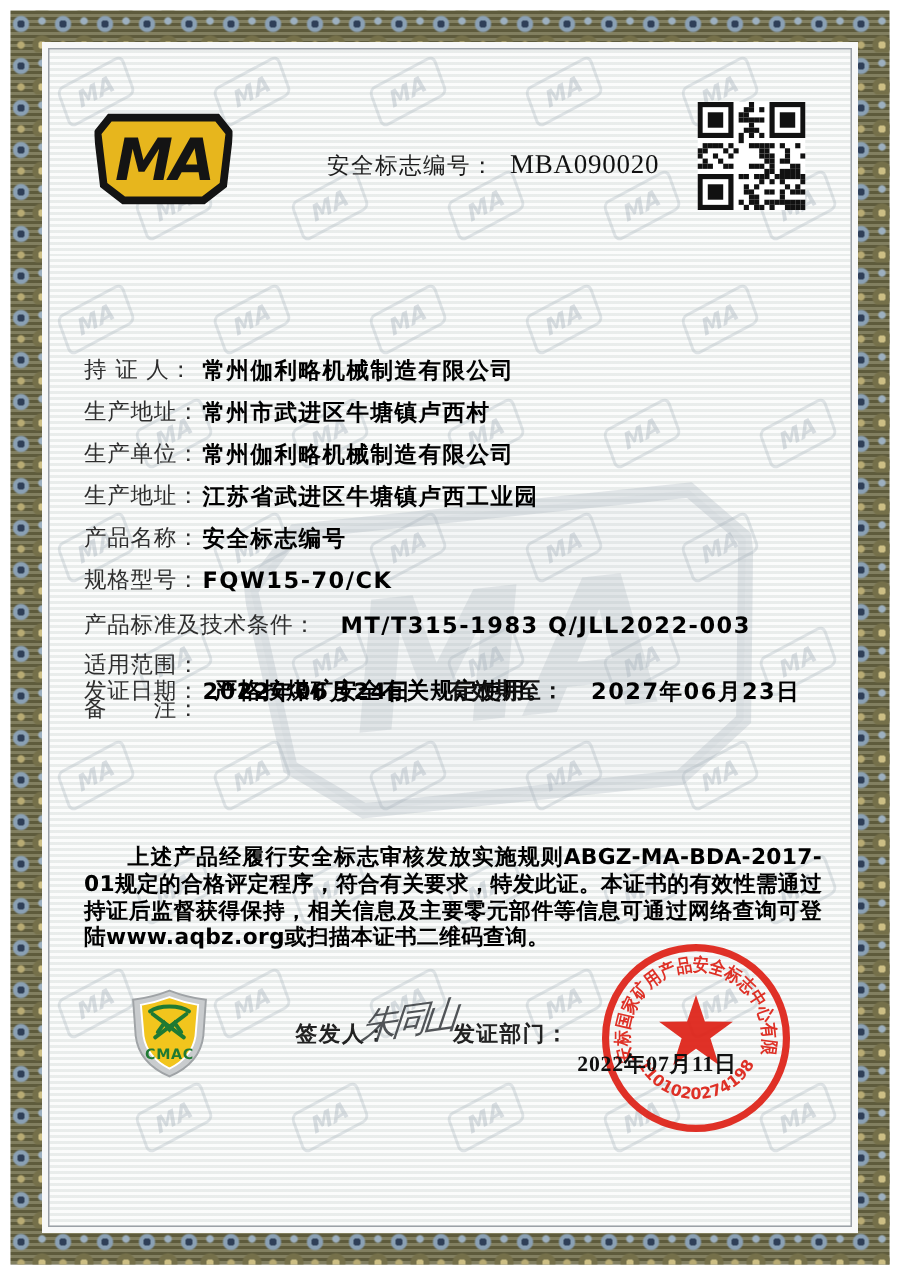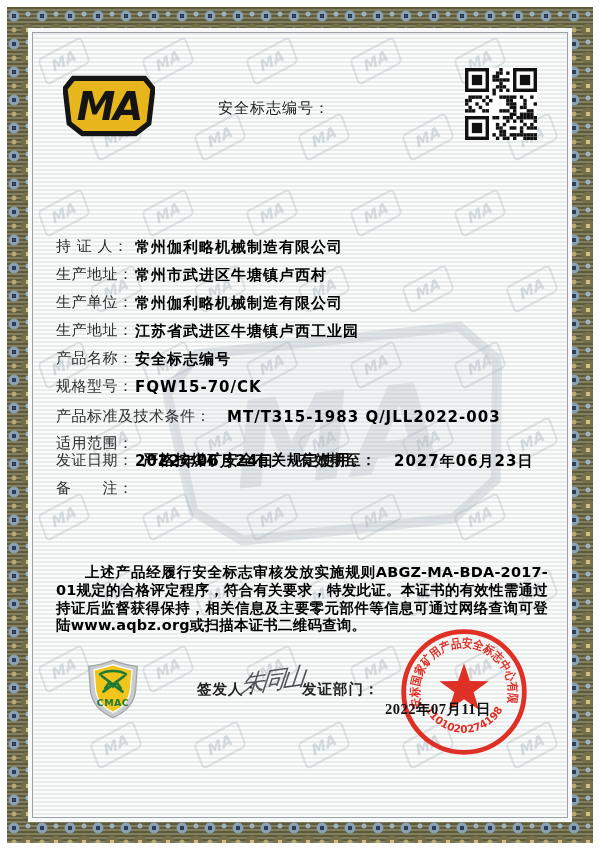--- a/index.html
+++ b/index.html
@@ -114,20 +114,21 @@
 
       <div class="content">
 
         <svg class="abs" style="left:30px;top:42px" width="92" height="62" viewBox="0 0 90 60">
           <polygon points="10,3 80,3 88,13 84,47 71,57 19,57 6,47 2,13" fill="#e7b61d" stroke="#141414" stroke-width="5"></polygon>
           <text x="45" y="44" text-anchor="middle" font-size="38" font-weight="900" font-style="italic" letter-spacing="-2" fill="#141414">MA</text>
         </svg>
 
         <div class="abs certno-row">
           <span class="certno-label">安全标志编号：</span>
+          <span class="certno-value">MBA090020</span>
         </div>
 
         <svg id="qr" class="abs" style="left:432px;top:35px" width="72" height="72" viewBox="0 0 21 21">
             <rect x="0" y="0" width="21" height="21" fill="#ffffff"></rect>
             <rect x="10" y="0" width="1" height="1" fill="#111"></rect>
             <rect x="9" y="1" width="1" height="1" fill="#111"></rect>
             <rect x="10" y="1" width="1" height="1" fill="#111"></rect>
             <rect x="12" y="1" width="1" height="1" fill="#111"></rect>
             <rect x="8" y="2" width="1" height="1" fill="#111"></rect>
             <rect x="9" y="2" width="1" height="1" fill="#111"></rect>
@@ -276,21 +277,21 @@
 
         <div class="abs frow" style="top:416px">
           <span class="flabel">发证日期：</span>
         </div>
         <div class="abs fvalue" style="left:102px;top:419px">2022年06月24日</div>
         <div class="abs frow" style="left:266px;top:416px">
           <span class="flabel" style="font-weight:700;color:#111">有效期至：</span>
         </div>
         <div class="abs fvalue" style="left:361px;top:419px">2027年06月23日</div>
 
-        <div class="abs frow" style="top:444px">
+        <div class="abs frow" style="top:428px">
           <span class="flabel">备　　注：</span>
         </div>
 
         <div class="abs statement">上述产品经履行安全标志审核发放实施规则ABGZ-MA-BDA-2017-01规定的合格评定程序，符合有关要求，特发此证。本证书的有效性需通过持证后监督获得保持，相关信息及主要零元部件等信息可通过网络查询可登陆www.aqbz.org或扫描本证书二维码查询。</div>
 
         <svg class="abs" style="left:54px;top:626px" width="52" height="60" viewBox="0 0 60 68">
           <path d="M30,1 C40,5 50,7 58,8 L56,36 C54,52 44,61 30,67 C16,61 6,52 4,36 L2,8 C10,7 20,5 30,1 Z" fill="#c9ccce" stroke="#9fa3a6" stroke-width="1.5"></path>
           <path d="M30,6 C38,9 46,11 52,12 L50,36 C48,48 40,56 30,61 C20,56 12,48 10,36 L8,12 C14,11 22,9 30,6 Z" fill="#f2c51d" stroke="#ffffff" stroke-width="1.5"></path>
           <g stroke="#1f7a33" stroke-width="3" fill="none" stroke-linecap="round">
             <path d="M15,17 C22,12 38,12 45,17"></path>

